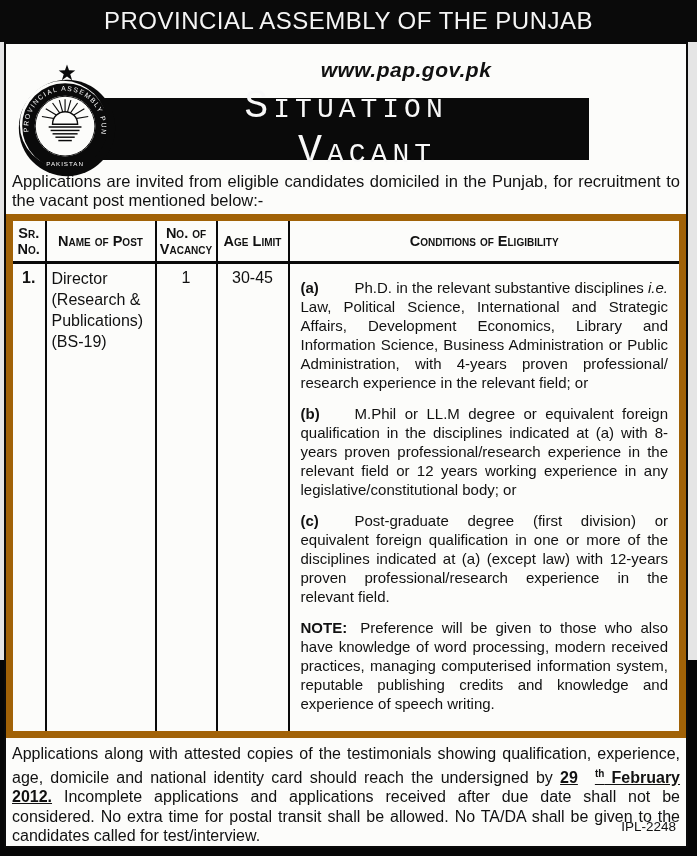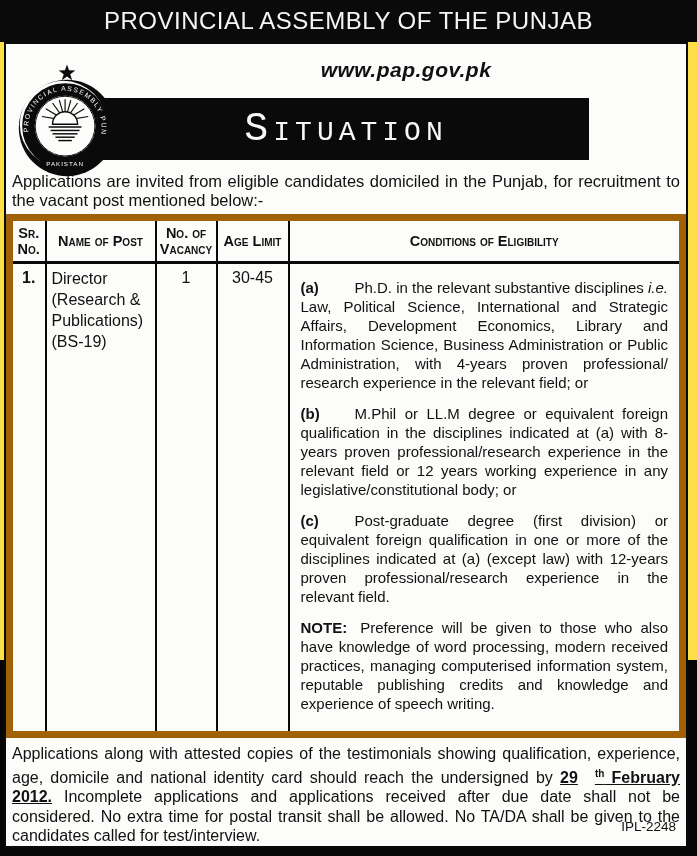--- a/index.html
+++ b/index.html
@@ -3,21 +3,21 @@
 <meta charset="utf-8">
 <style>
   html,body{margin:0;padding:0;}
   body{
     width:697px;height:856px;
     background:#060606;
     font-family:"Liberation Sans",sans-serif;
     color:#111;
     overflow:hidden;
   }
-  .page{position:relative;width:697px;height:660px;background:#fde047;}
+  .page{position:relative;width:697px;height:660px;background:#e5e5e5;}
 
   
   .topbar{
     position:absolute;top:0;left:0;width:697px;height:42px;
     background:#0a0a0a;color:#f5f5f5;
     display:flex;align-items:center;justify-content:center;
     font-size:24px;font-weight:500;letter-spacing:.5px;
   }
 
   
@@ -120,20 +120,21 @@
           <textPath href="#ringTop" startOffset="4">PROVINCIAL ASSEMBLY PUNJAB</textPath>
         </text>
         <text x="53" y="119" text-anchor="middle" font-family="Liberation Sans, sans-serif" font-size="6.5" fill="#ffffff" letter-spacing="1">PAKISTAN</text>
       </svg>
     </div>
 
     <div class="website">www.pap.gov.pk</div>
 
     <div class="banner">
       <span class="bw">Situation</span>
+        <span class="bw">Vacant</span>
     </div>
 
     <p class="intro">Applications are invited from eligible candidates domiciled in the Punjab, for recruitment to the vacant post mentioned below:-</p>
 
     <table class="vtable">
       <colgroup>
         <col class="col-sr">
           <col class="col-post">
           <col class="col-vac">
           <col class="col-age">

